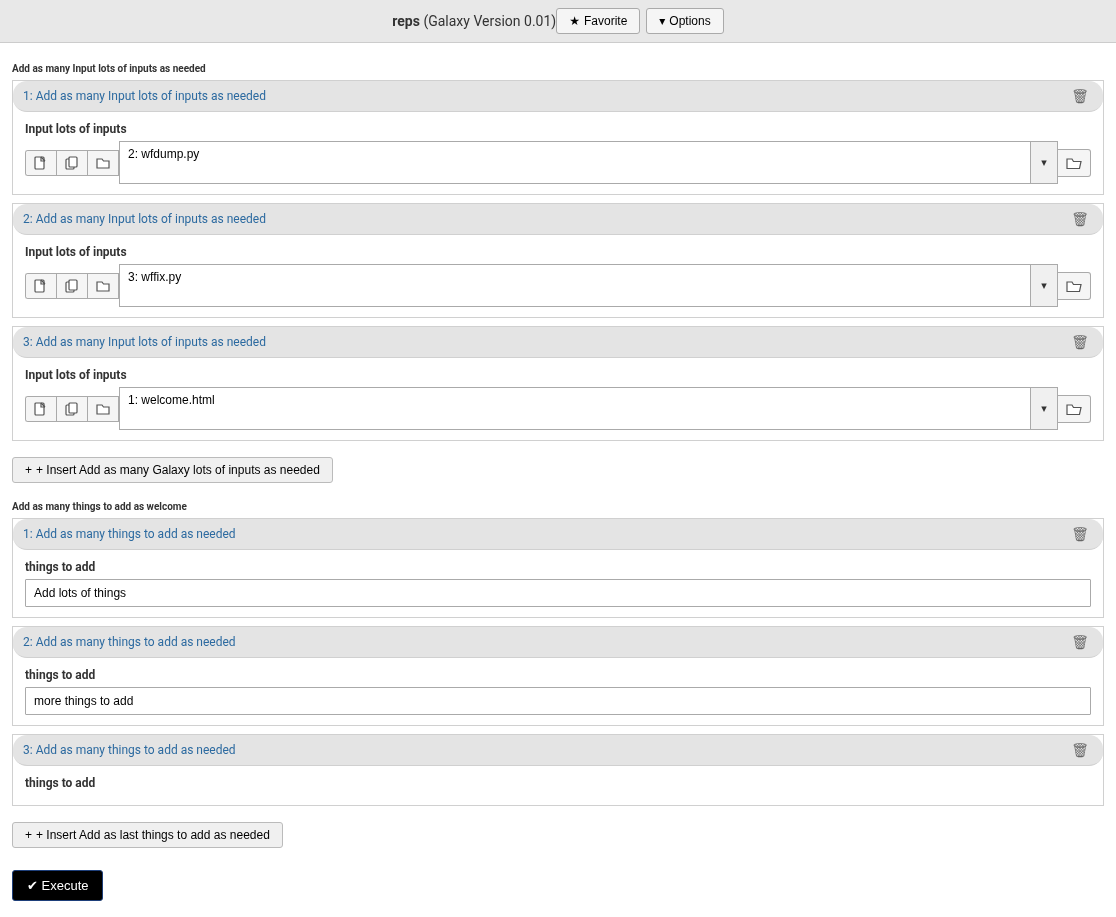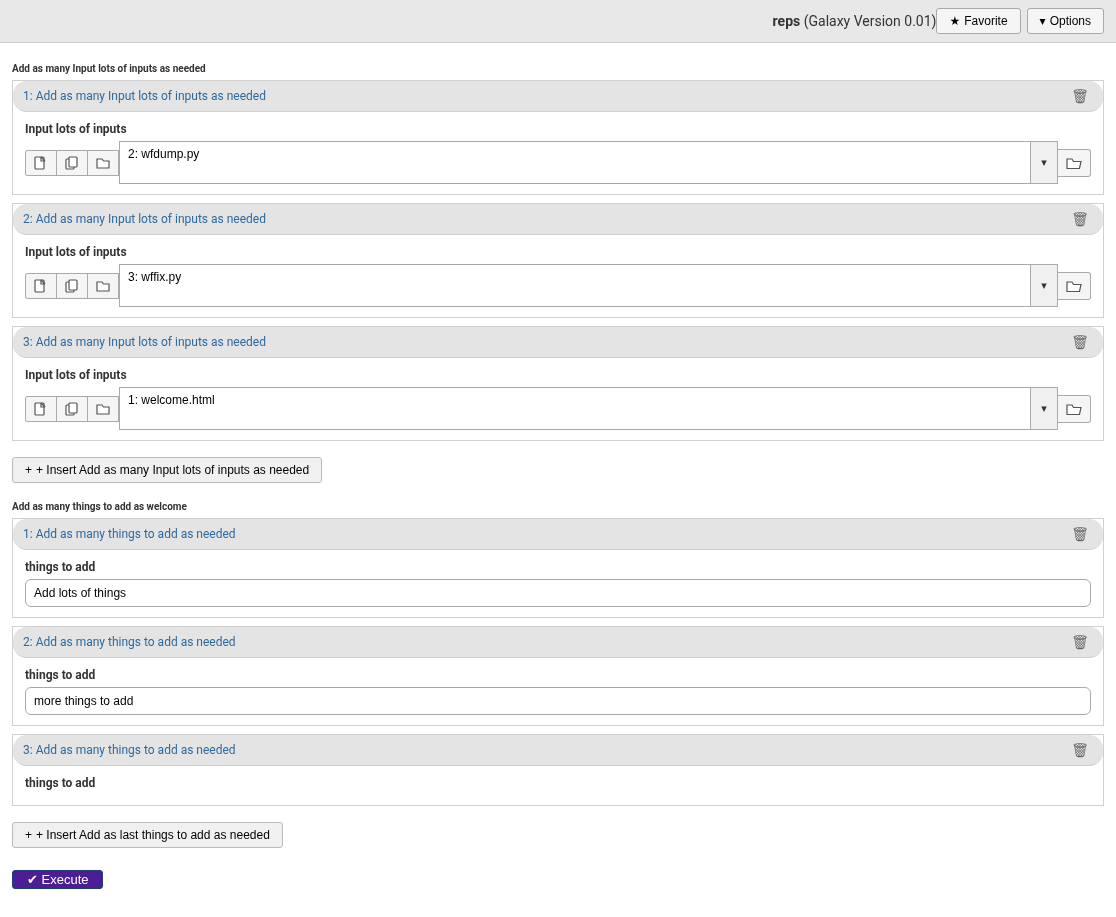--- a/index.html
+++ b/index.html
@@ -9,21 +9,21 @@
       background: #fff;
       color: #333;
     }
 
     .header {
       background: #e8e8e8;
       border-bottom: 1px solid #ccc;
       padding: 8px 12px;
       display: flex;
       align-items: center;
-      justify-content: flex-end;
+      justify-content: center;
     }
 
     .header-title {
       font-size: 14px;
       color: #333;
     }
 
     .header-title .tool-name {
       font-weight: bold;
     }
@@ -39,24 +39,24 @@
       background: #f5f5f5;
       border-radius: 3px;
       cursor: pointer;
       font-size: 12px;
       display: flex;
       align-items: center;
       gap: 4px;
     }
 
     .btn-primary {
-      background: #4c1d95;
+      background: #000000;
       color: #fff;
       border-color: #1e3f7a;
-      padding: 1px 14px;
+      padding: 7px 14px;
       font-size: 13px;
     }
 
     .btn-insert {
       background: #f0f0f0;
       border: 1px solid #bbb;
       border-radius: 3px;
       padding: 5px 12px;
       cursor: pointer;
       font-size: 12px;
@@ -179,21 +179,21 @@
       display: flex;
       align-items: center;
       justify-content: center;
       font-size: 14px;
     }
 
     .text-input {
       width: 100%;
       padding: 6px 8px;
       border: 1px solid #aaa;
-      border-radius: 6px;
+      border-radius: 1px;
       font-size: 12px;
     }
 
     .delete-btn {
       background: none;
       border: none;
       cursor: pointer;
       color: #666;
       font-size: 14px;
       padding: 2px 4px;
@@ -362,21 +362,21 @@
           <svg width="16" height="16" viewBox="0 0 16 16" fill="none">
               <path d="M1 4h5l1.5 2.5H15l-1.5 7H1V4z" stroke="#555" stroke-width="1.2" fill="white"></path>
             </svg>
         </div>
       </div>
     </div>
   </div>
 
   <button class="btn-insert">
     <span>+</span>
-    <span>+ Insert Add as many Input lots of inputs as needed</span>
+    <span>+ Insert Add as many Galaxy lots of inputs as needed</span>
   </button>
 
   
   <div class="section-title">Add as many things to add as welcome</div>
 
   
   <div class="repeat-block">
     <div class="repeat-header">
       <a href="#">
         <span>1: Add as many things to add as needed</span>

